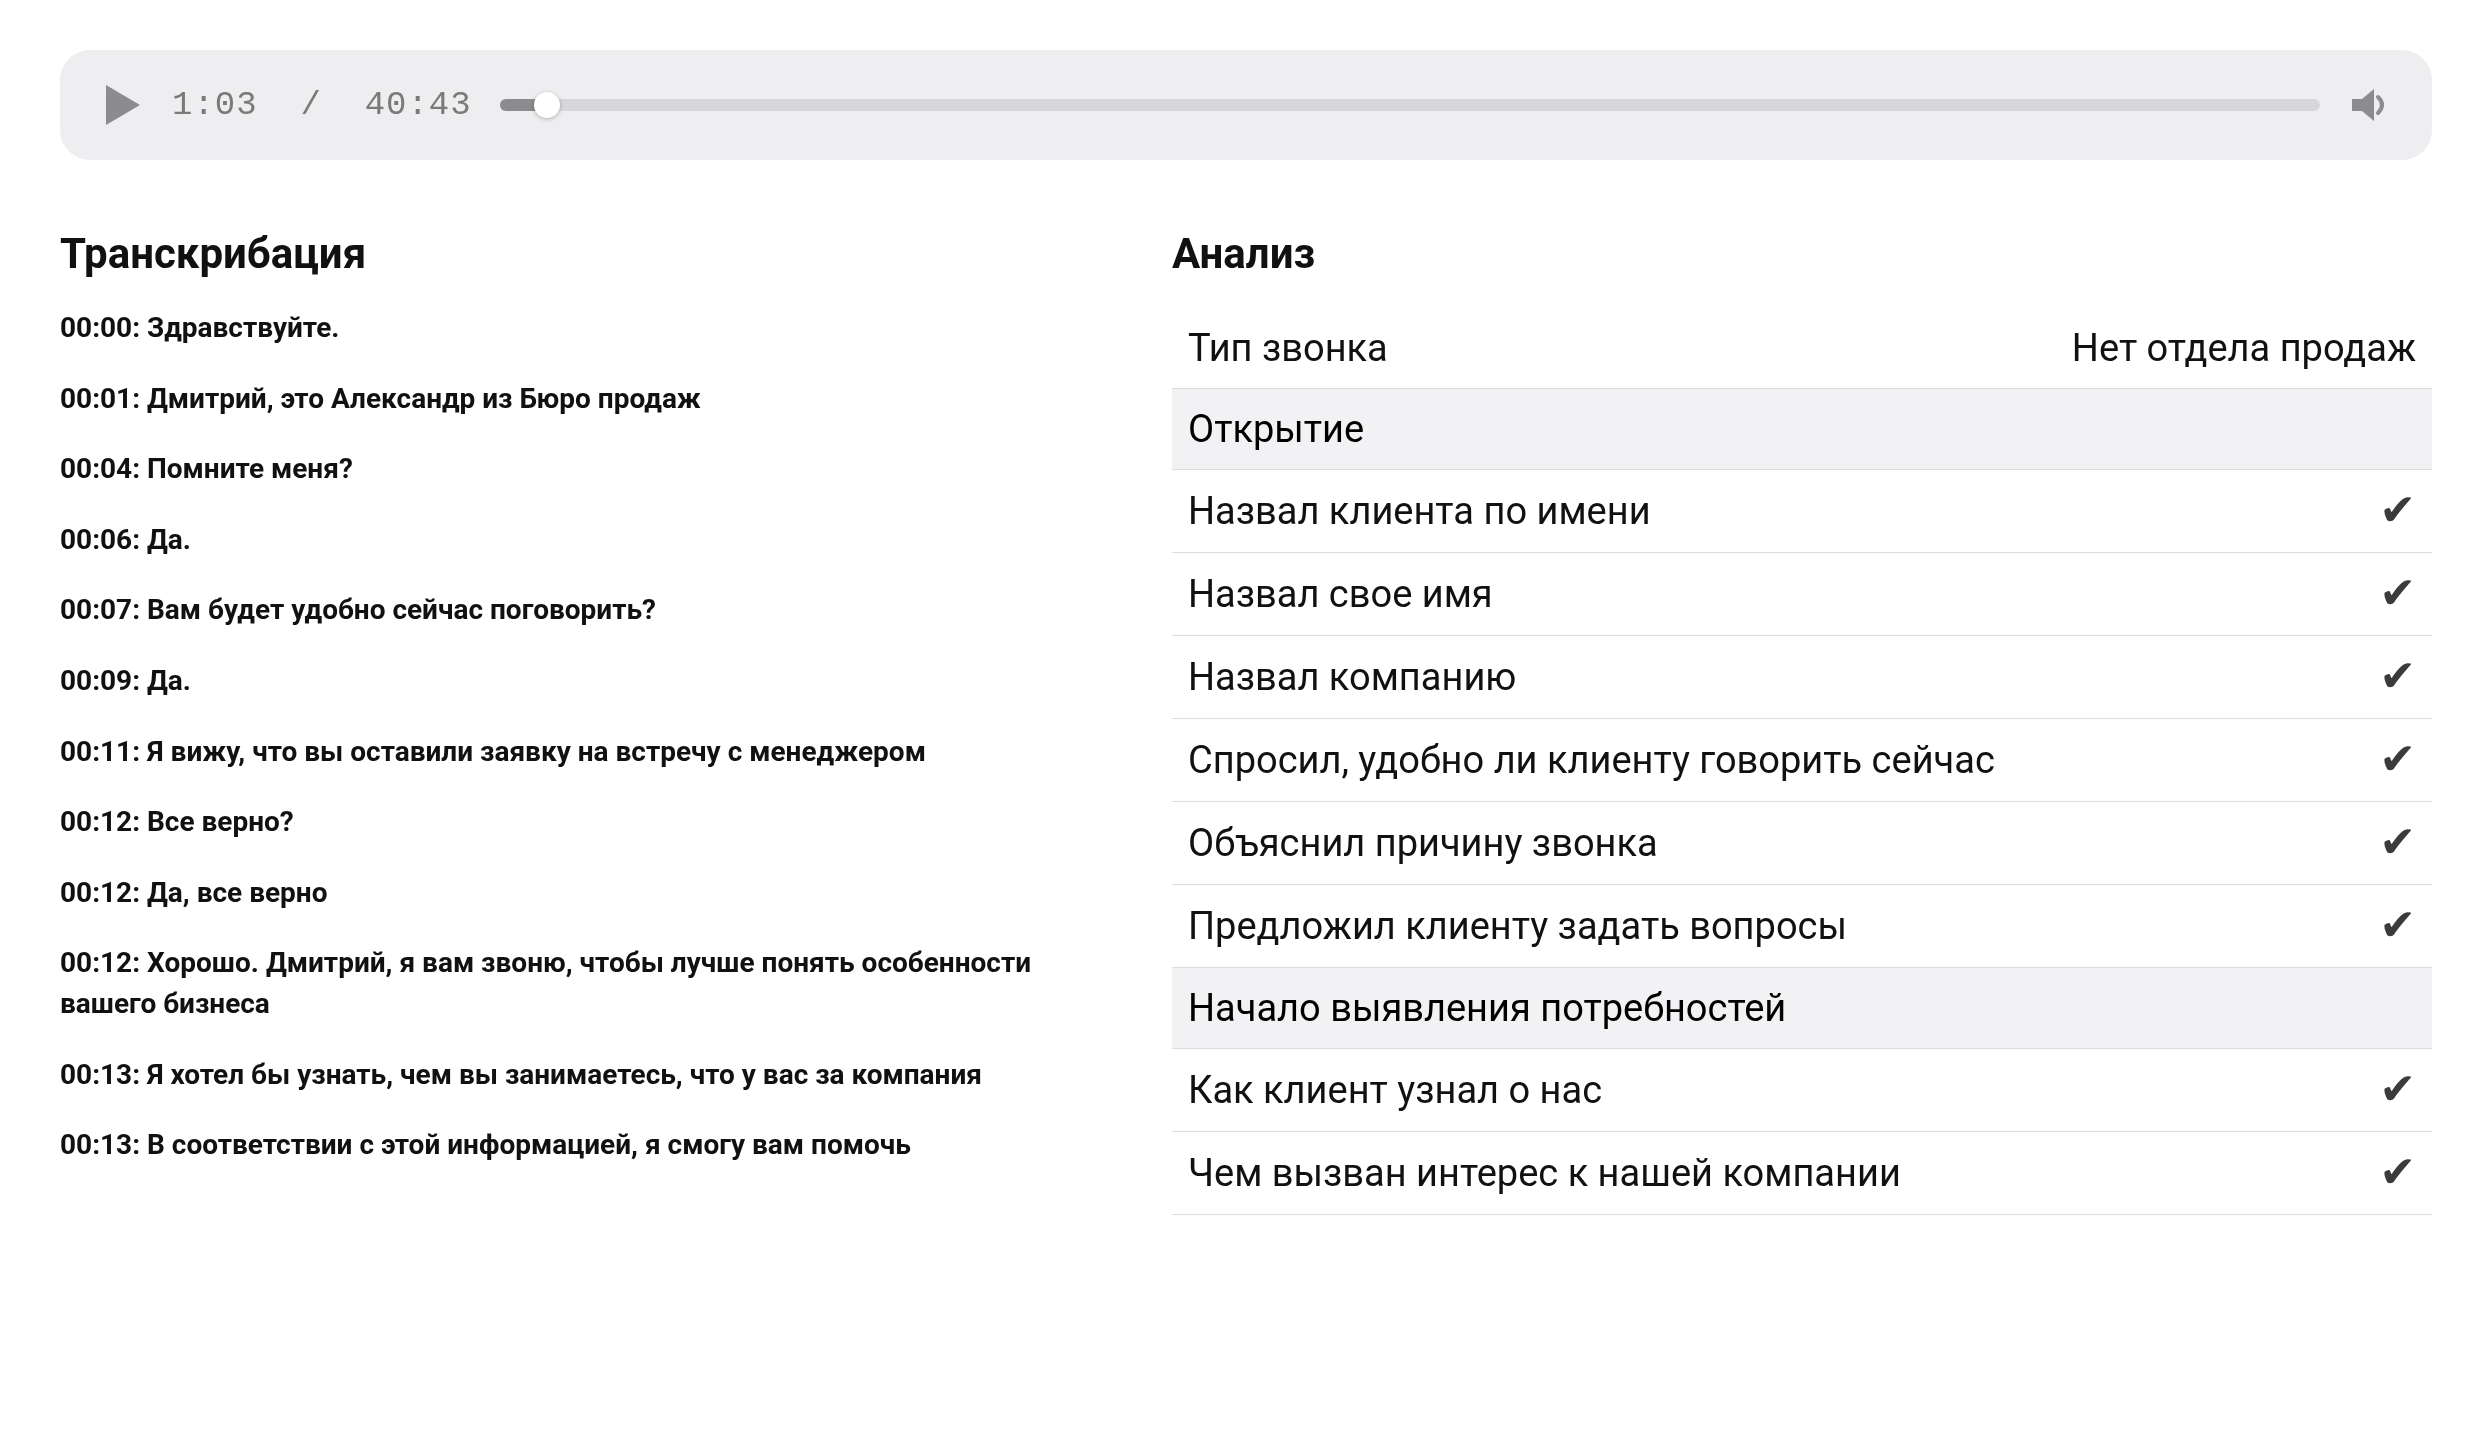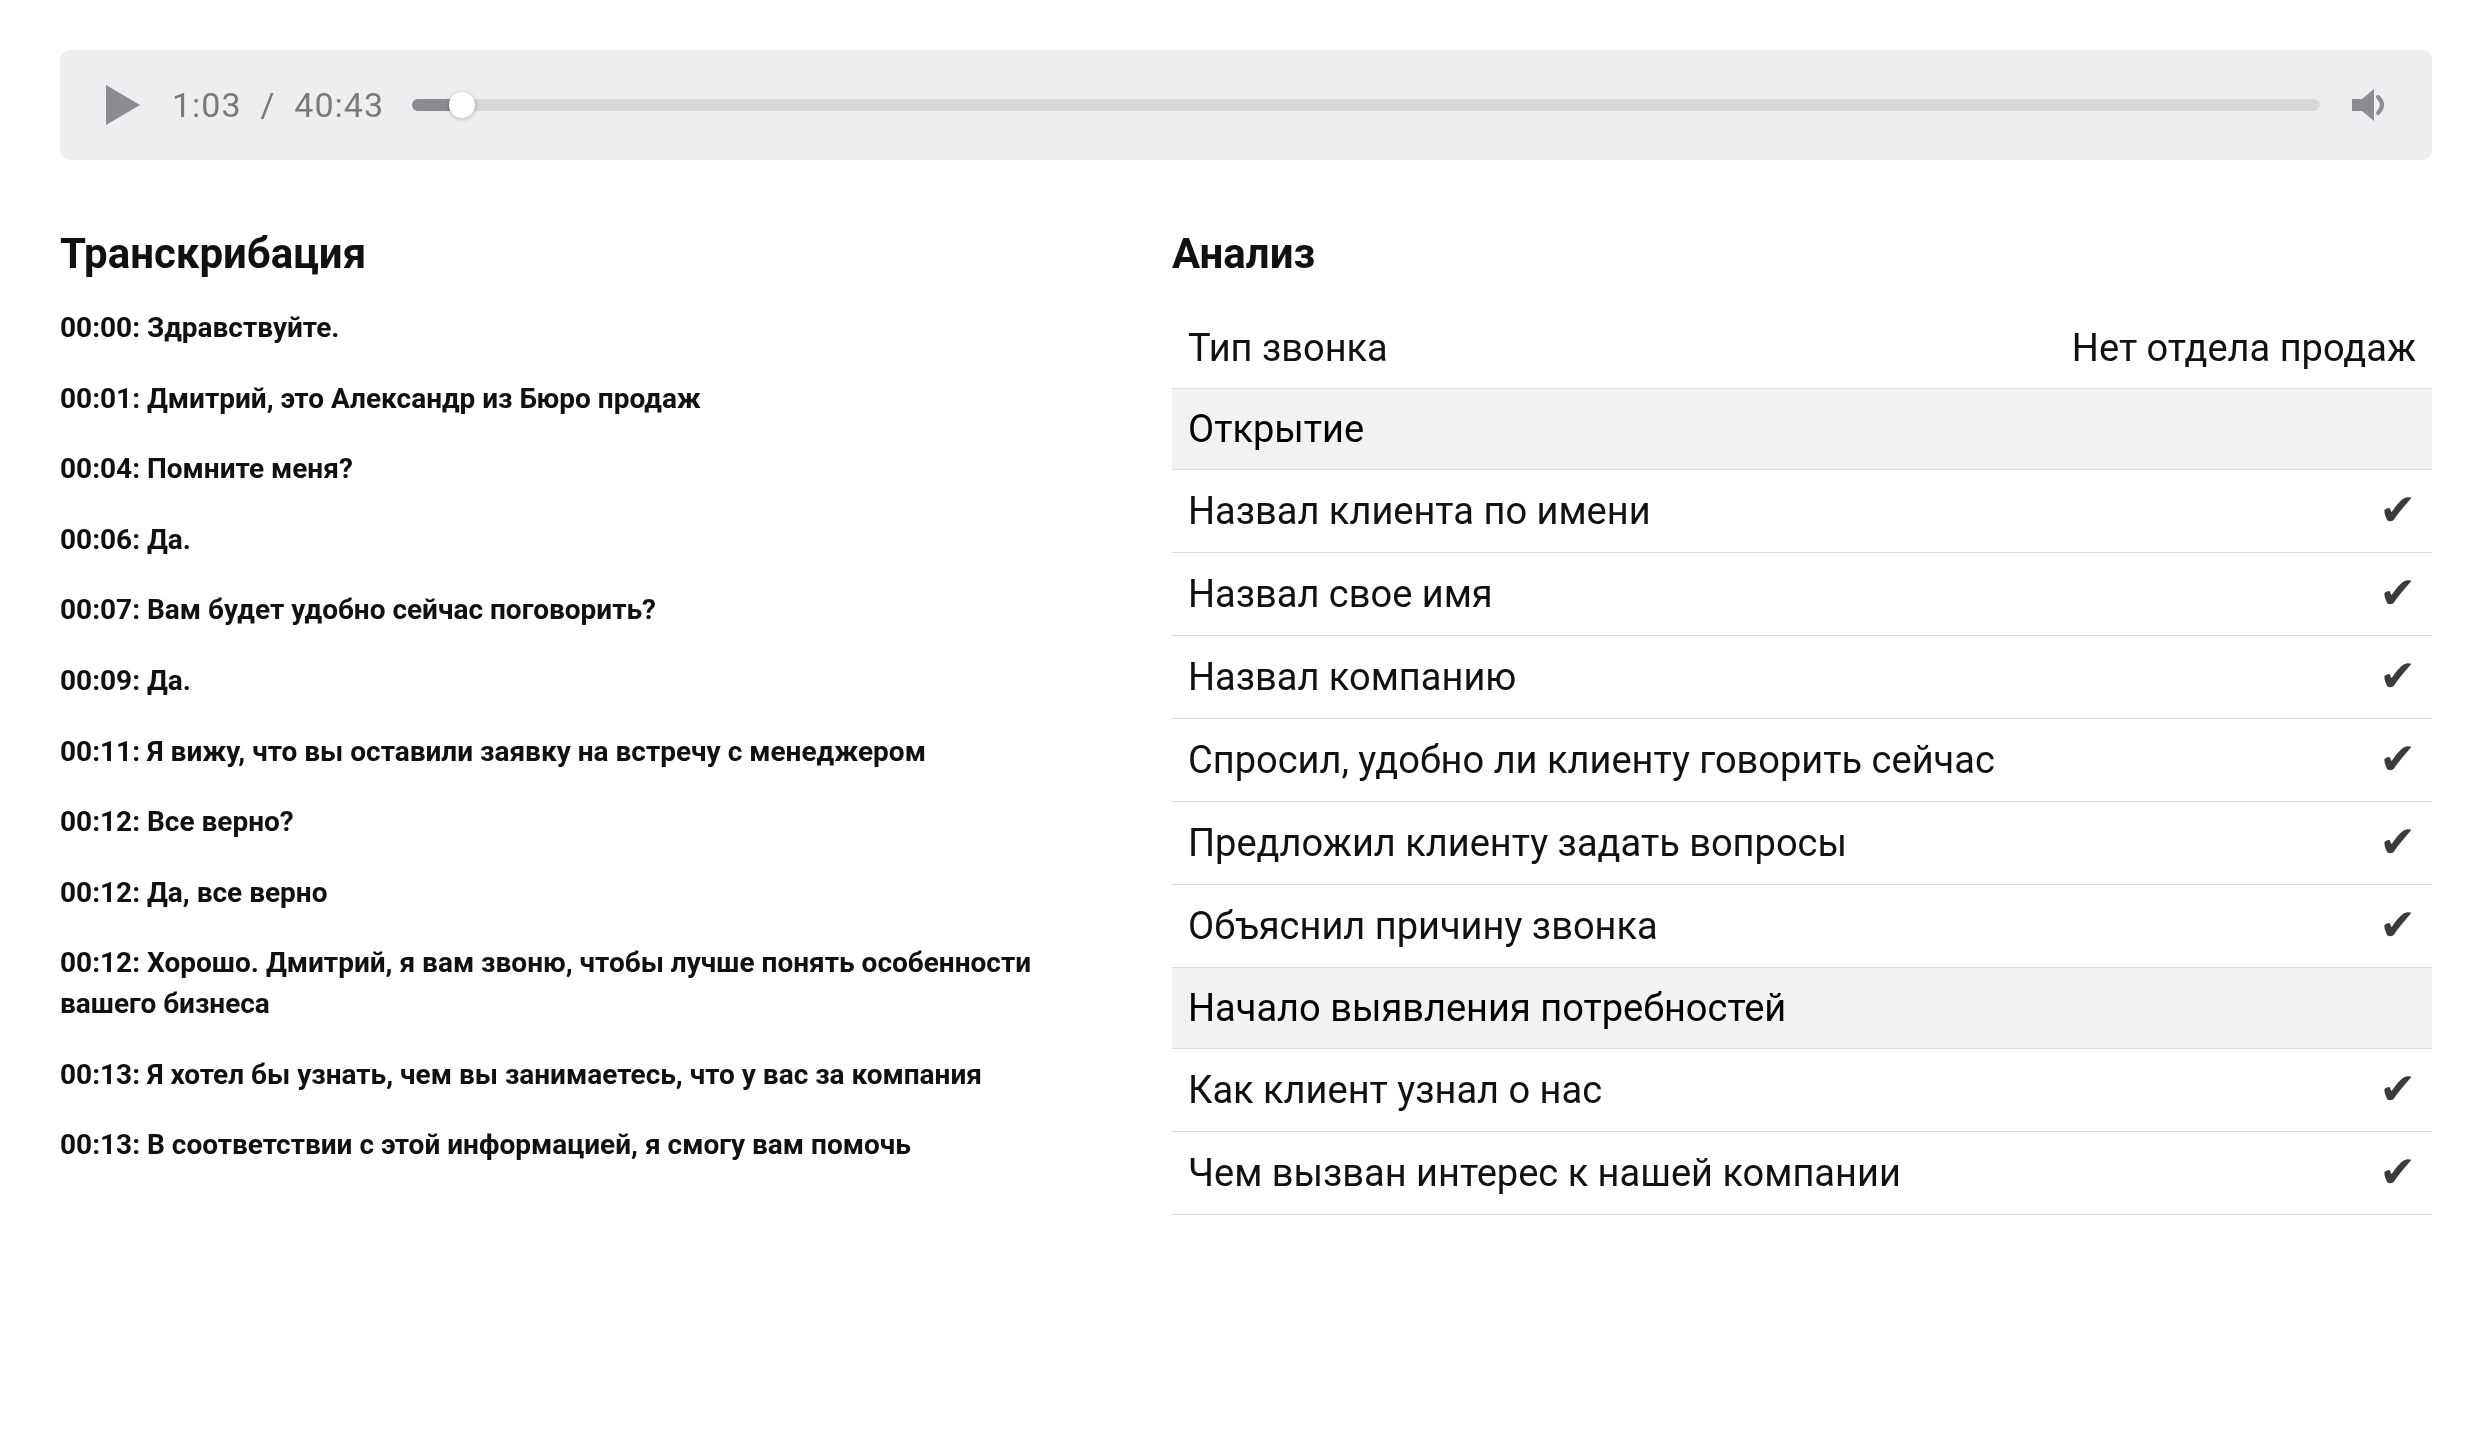--- a/index.html
+++ b/index.html
@@ -4,25 +4,26 @@
 <style>
   * { box-sizing: border-box; margin: 0; padding: 0; }
   html, body { width: 2492px; height: 1436px; background: #fff; font-family: -apple-system, BlinkMacSystemFont, "Segoe UI", Roboto, Helvetica, Arial, sans-serif; color: #111; }
   body { padding: 50px 60px; }
 
   
   .player {
     width: 100%;
     height: 110px;
     background: #eeeef0;
-    border-radius: 10px;
+    border-radius: 30px;
     display: flex;
     align-items: center;
     padding: 0 40px;
     gap: 28px;
+    font-family: Liberation Mono, monospace;
   }
   .play-btn svg { display:block; }
   .time { font-size: 34px; color: #7a7a7a; letter-spacing: 1px; white-space: nowrap; }
   .track-wrap { flex: 1; position: relative; height: 12px; }
   .track-bg { position: absolute; inset: 0; background: #d7d7da; border-radius: 6px; }
   .track-fill { position: absolute; left:0; top:0; bottom:0; background: #8b8b90; border-radius: 6px; }
   .thumb { position: absolute; top: 50%; width: 26px; height: 26px; background: #fff; border-radius: 50%; transform: translate(-50%, -50%); box-shadow: 0 1px 4px rgba(0,0,0,0.25); }
   .vol svg { display:block; }
 
   
@@ -117,25 +118,25 @@
           </tr>
           <tr>
             <td>Назвал компанию</td>
             <td class="val"><span class="status-icon status-check">✔</span></td>
           </tr>
           <tr>
             <td>Спросил, удобно ли клиенту говорить сейчас</td>
             <td class="val"><span class="status-icon status-check">✔</span></td>
           </tr>
           <tr>
-            <td>Предложил клиенту задать вопросы</td>
+            <td>Объяснил причину звонка</td>
             <td class="val"><span class="status-icon status-check">✔</span></td>
           </tr>
           <tr>
-            <td>Объяснил причину звонка</td>
+            <td>Предложил клиенту задать вопросы</td>
             <td class="val"><span class="status-icon status-check">✔</span></td>
           </tr>
           <tr class="section-row">
             <td colspan="2">Начало выявления потребностей</td>
           </tr>
           <tr>
             <td>Как клиент узнал о нас</td>
             <td class="val"><span class="status-icon status-check">✔</span></td>
           </tr>
           <tr>

